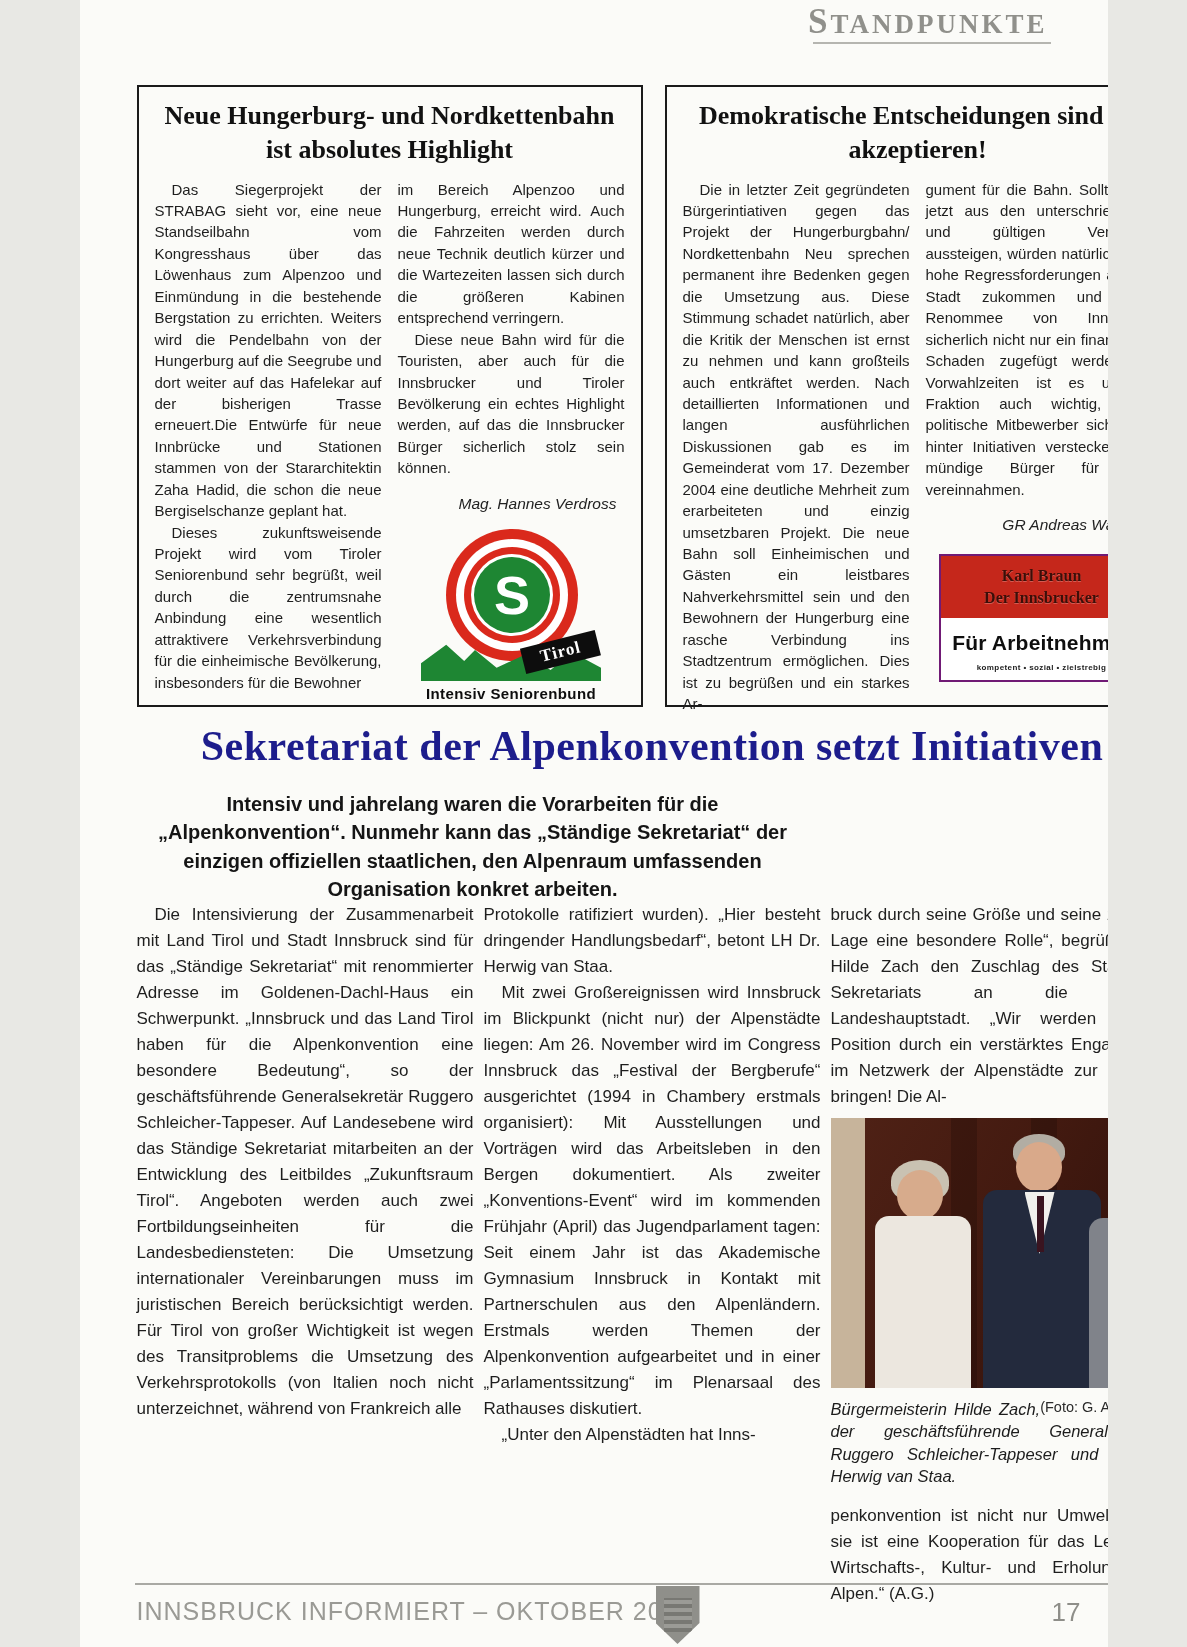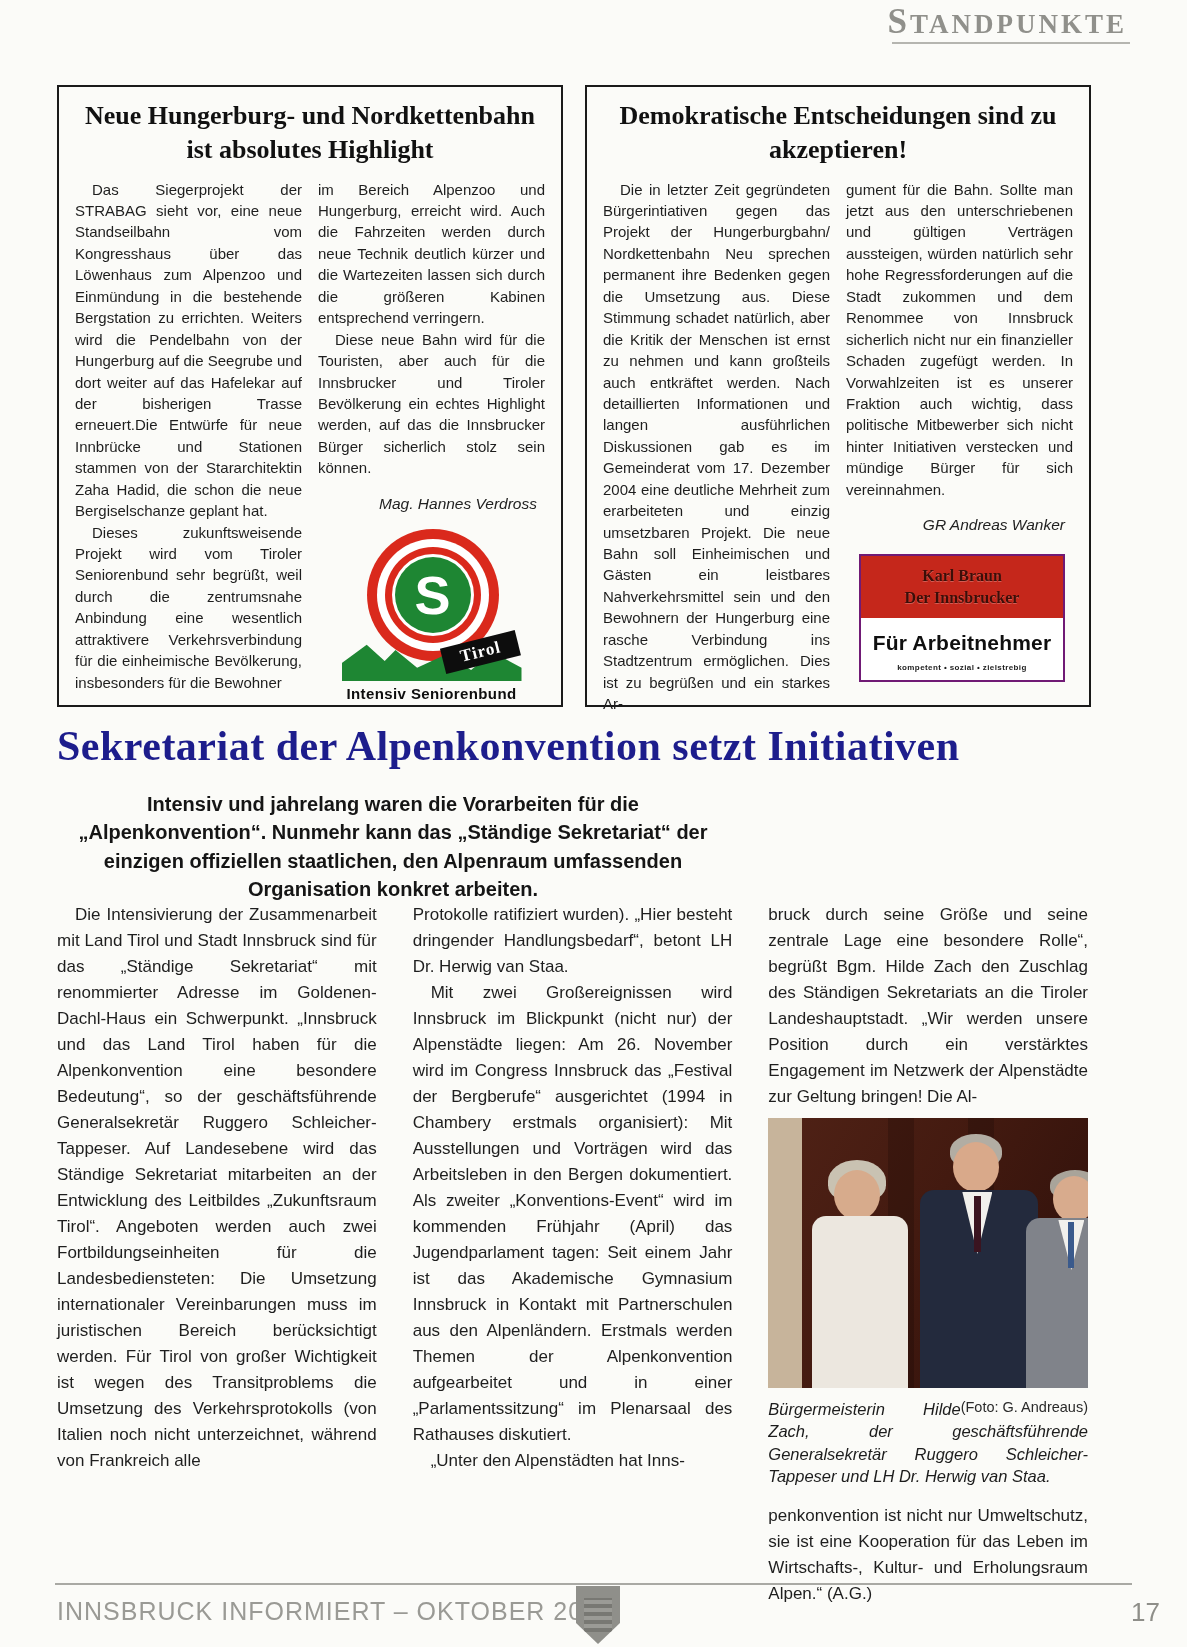--- a/index.html
+++ b/index.html
@@ -1,17 +1,17 @@
 <!DOCTYPE html>
 <html><head>
 <meta charset="utf-8">
 <style>
   html,body { margin:0; padding:0; background:#e8e8e4; }
   .page {
-    position:relative; width:1187px; height:1647px; margin:0 auto;
+    position:relative; width:1028px; height:1647px; margin:0 auto;
     background:#fbfbf8; overflow:hidden;
     font-family:"Liberation Sans", sans-serif; color:#1e1e1e;
   }
 
   
   .standpunkte {
     position:absolute; top:2px; right:60px;
     font-family:"Liberation Serif", serif; font-size:27px; font-weight:600;
     letter-spacing:3px; color:#90908b;
   }
@@ -88,30 +88,30 @@
   }
   .ad-tagline {
     text-align:center; font-size:8px; font-weight:bold; color:#1c1c1c;
     padding:2px 0 7px; letter-spacing:.4px;
   }
 
   
   .main-headline {
     position:absolute; left:57px; top:722px; width:1031px;
     font-family:"Liberation Serif", serif; font-weight:bold;
-    font-size:42px; color:#1d1d8c; letter-spacing:.5px;
+    font-size:42px; text-align:center; color:#1d1d8c; letter-spacing:.5px;
   }
   .intro {
     position:absolute; left:62px; top:790px; width:662px;
     font-weight:bold; font-size:20px; line-height:1.42; text-align:center;
     color:#151515;
   }
   .main-cols {
     position:absolute; left:57px; top:902px; width:1031px;
-    display:flex; gap:36px;
+    display:flex; gap:10px;
   }
   .main-col { flex:1; font-size:17px; line-height:1.53; text-align:justify; }
   .main-col p { margin:0; text-indent:18px; }
   .main-col p.noindent { text-indent:0; }
 
   
   .photo {
     position:relative; width:100%; height:270px; margin:8px 0 10px;
     background:linear-gradient(120deg,#502216 0%, #431a10 45%, #2c0f0a 100%);
     overflow:hidden;

